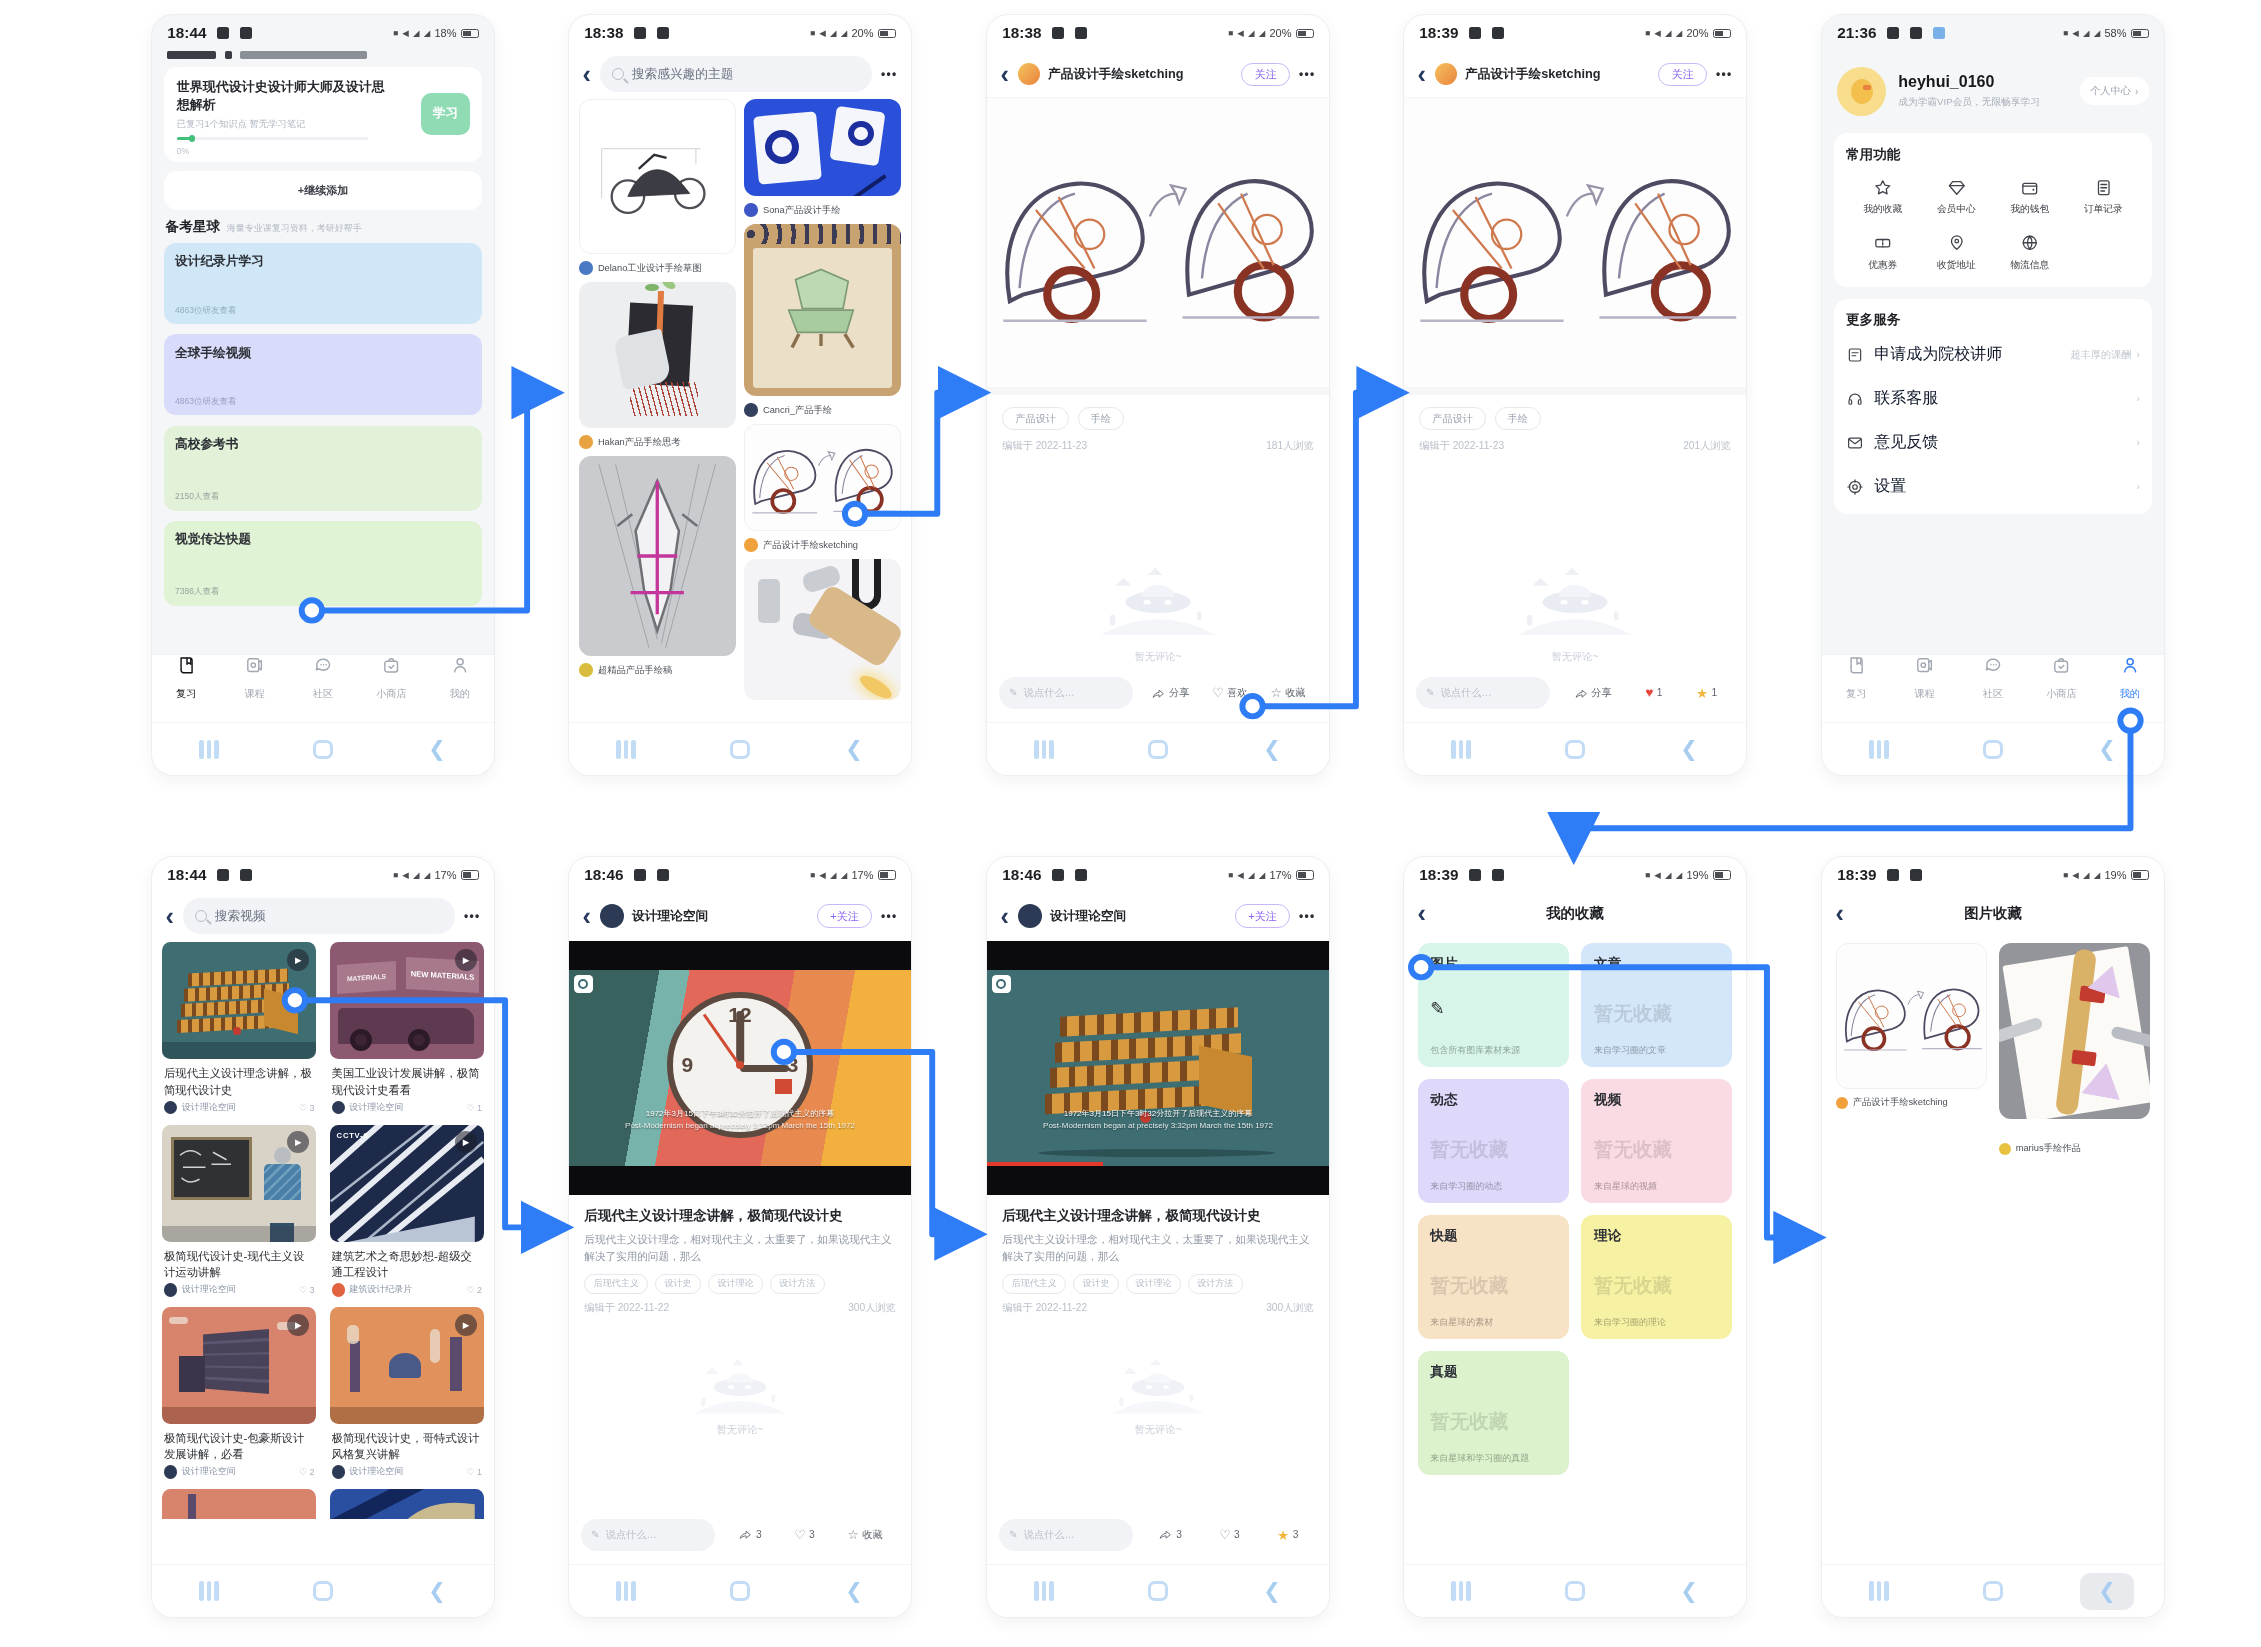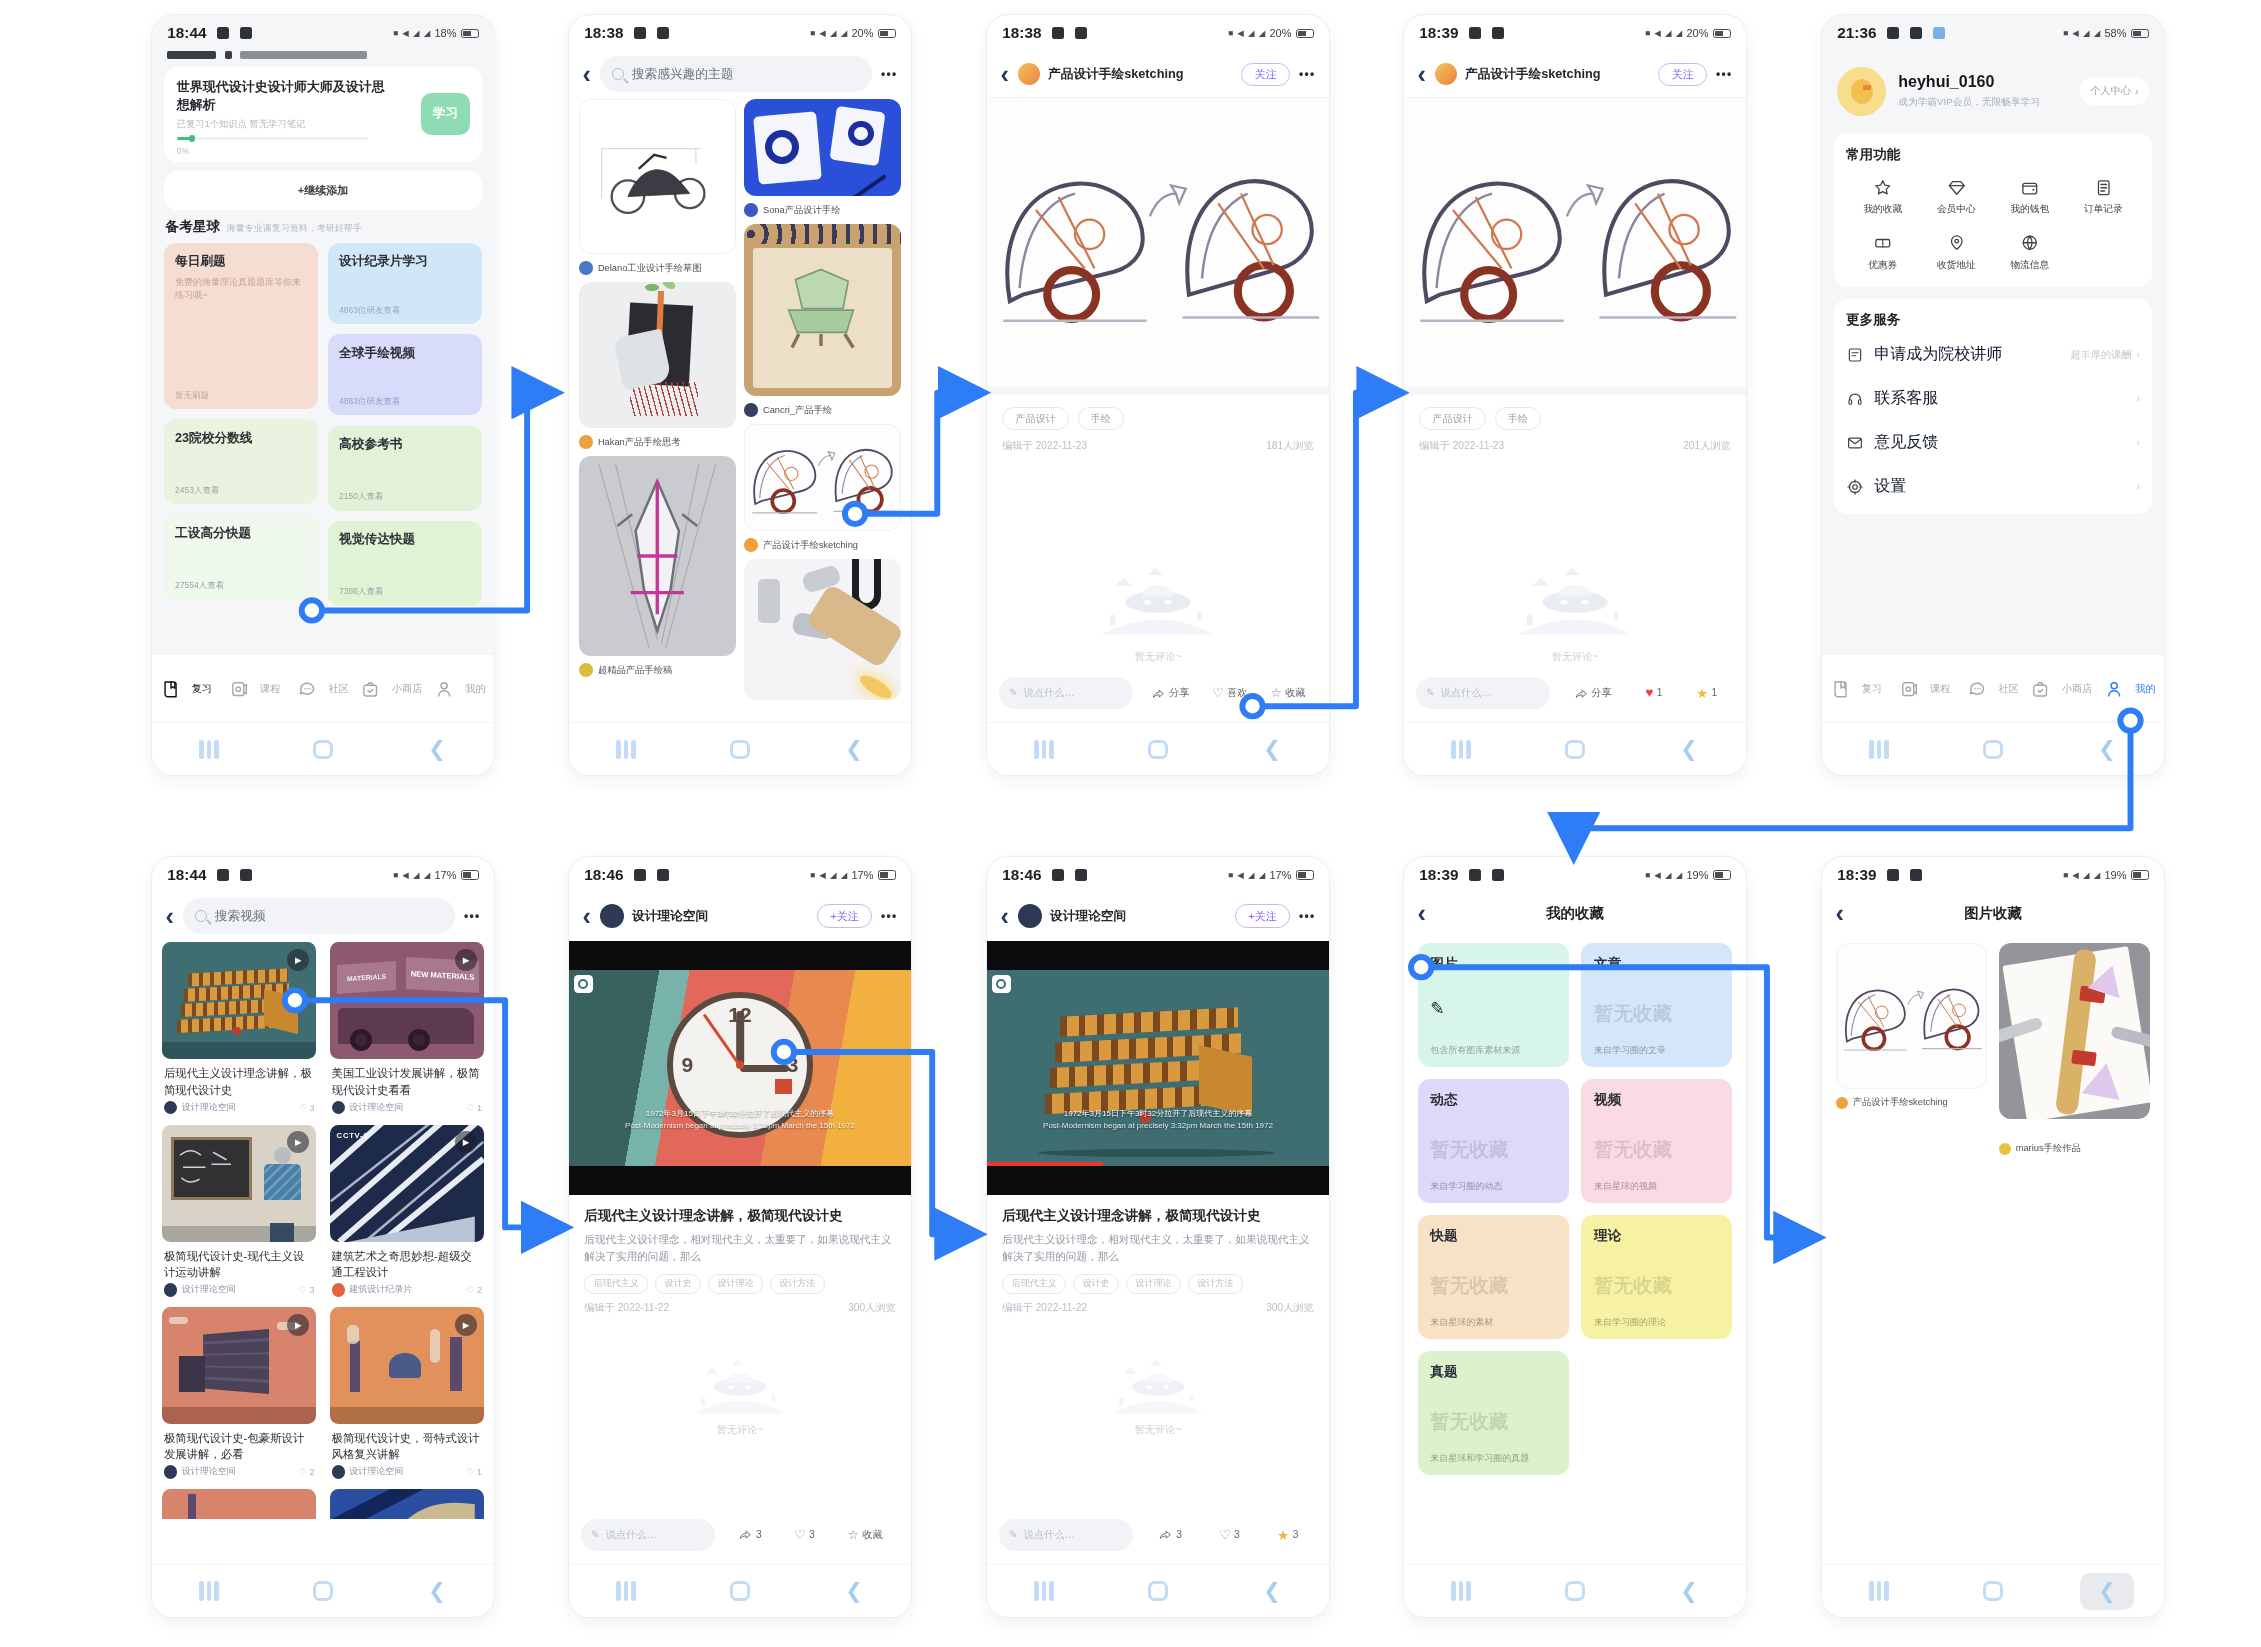--- a/index.html
+++ b/index.html
@@ -16,21 +16,21 @@
 .batt:after{content:"";position:absolute;left:0.8px;top:0.8px;bottom:0.8px;width:55%;background:#4a4d52}
 .mg{font-size:8.5px;color:#4a4d52}
 .hrow{display:flex;align-items:center;gap:8.5px;padding:5.1px 13.6px;height:46px}
 .bk{font-size:25.4px;color:#273a5e;font-weight:700;line-height:.8}
 .srch{flex:1;height:36px;border-radius:18.6px;background:#f1f3f6;display:flex;align-items:center;gap:7.6px;padding:0 12.7px;color:#b7bfca;font-size:12.7px;white-space:nowrap;overflow:hidden}
 .gbg .srch{background:#fff;box-shadow:0 1.7px 5.1px rgba(0,0,0,.04)}
 .sg{width:12px;height:12px;border:1.7px solid #b7bfca;border-radius:50%;position:relative;flex:none}
 .sg:after{content:"";position:absolute;width:6px;height:1.7px;background:#b7bfca;transform:rotate(45deg);left:9.3px;top:10.2px}
 .dots{color:#2a2d33;font-size:12px;letter-spacing:1.3px;font-weight:700}
 .tabbar{position:absolute;left:0;right:0;bottom:53px;height:68px;background:#fff;display:flex;border-top:0.8px solid #f1f2f5}
-.tab{flex:1;display:flex;flex-direction:row;align-items:center;justify-content:center;gap:11px;color:#a2a8b2;font-size:10.2px}
+.tab{flex:1;display:flex;flex-direction:column;align-items:center;justify-content:flex-start;gap:11px;color:#a2a8b2;font-size:10.2px}
 .tab svg{width:20.3px;height:20.3px;stroke:currentColor;fill:none;stroke-width:1.7;stroke-linecap:round;stroke-linejoin:round}
 .tab.on{color:#101114}.tab.onb{color:#2e7cf6}
 .navrow{position:absolute;left:0;right:0;bottom:0;height:53px;background:#fff;display:flex;align-items:center;justify-content:space-around;border-top:0.8px solid #f3f4f6}
 .nv{width:54px;height:37px;display:flex;align-items:center;justify-content:center;border-radius:10.2px}
 .rec{display:flex;gap:3.4px}.rec i{width:4.2px;height:19.5px;background:#c3dcf6;border-radius:2.1px}
 .hm{width:19.5px;height:19.5px;border:3.4px solid #c3dcf6;border-radius:6.8px}
 .bkn{color:#a7cdf0;font-size:21px;font-weight:700}
 .pressed{background:#e8eaee}
 .pill{border:1.7px solid #c9b6f8;color:#8a63f3;border-radius:847px;padding:3.4px 12.7px;font-size:11px;white-space:nowrap}
 .avatar{border-radius:50%;flex:none;display:inline-block}
@@ -232,35 +232,20 @@
     <div class="pct">0%</div>
     <button class="study">学习</button>
   </div>
   <div class="card addc">+继续添加</div>
   <div class="secrow">
         <b>备考星球</b>
         <span>海量专业课复习资料，考研好帮手</span>
       </div>
   <div class="bgrid">
     <div class="bcol">
-      <div class="bc" style="background:#f6ddd2;height:166px">
-        <div class="t">每日刷题</div>
-        <div class="d">免费的海量理论真题题库等你来练习哦~</div>
-        <div class="f" style="color:#c0a79b">暂无刷题</div>
-      </div>
-      <div class="bc" style="background:#e9f3df;height:85px">
-        <div class="t">23院校分数线</div>
-            <div class="f">2453人查看</div>
-      </div>
-      <div class="bc" style="background:#eff8ec;height:85px">
-        <div class="t">工设高分快题</div>
-            <div class="f">27554人查看</div>
-      </div>
-    </div>
-    <div class="bcol">
       <div class="bc" style="background:#cfe7f7;height:81px">
         <div class="t">设计纪录片学习</div>
             <div class="f" style="color:#93aebd">4863位研友查看</div>
       </div>
       <div class="bc" style="background:#d8dbfa;height:81px">
         <div class="t">全球手绘视频</div>
             <div class="f" style="color:#9aa0c6">4863位研友查看</div>
       </div>
       <div class="bc" style="background:#e2f2d9;height:85px">
         <div class="t">高校参考书</div>

